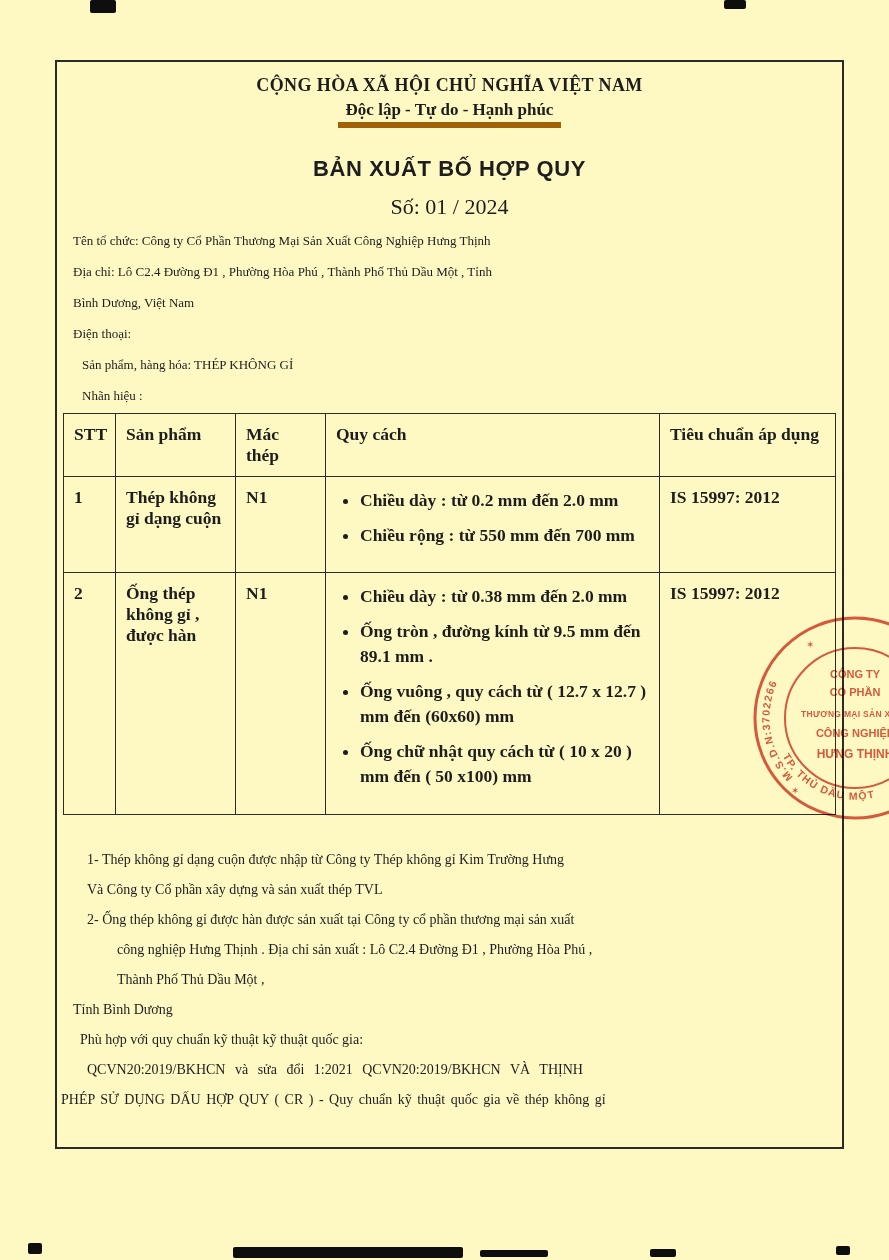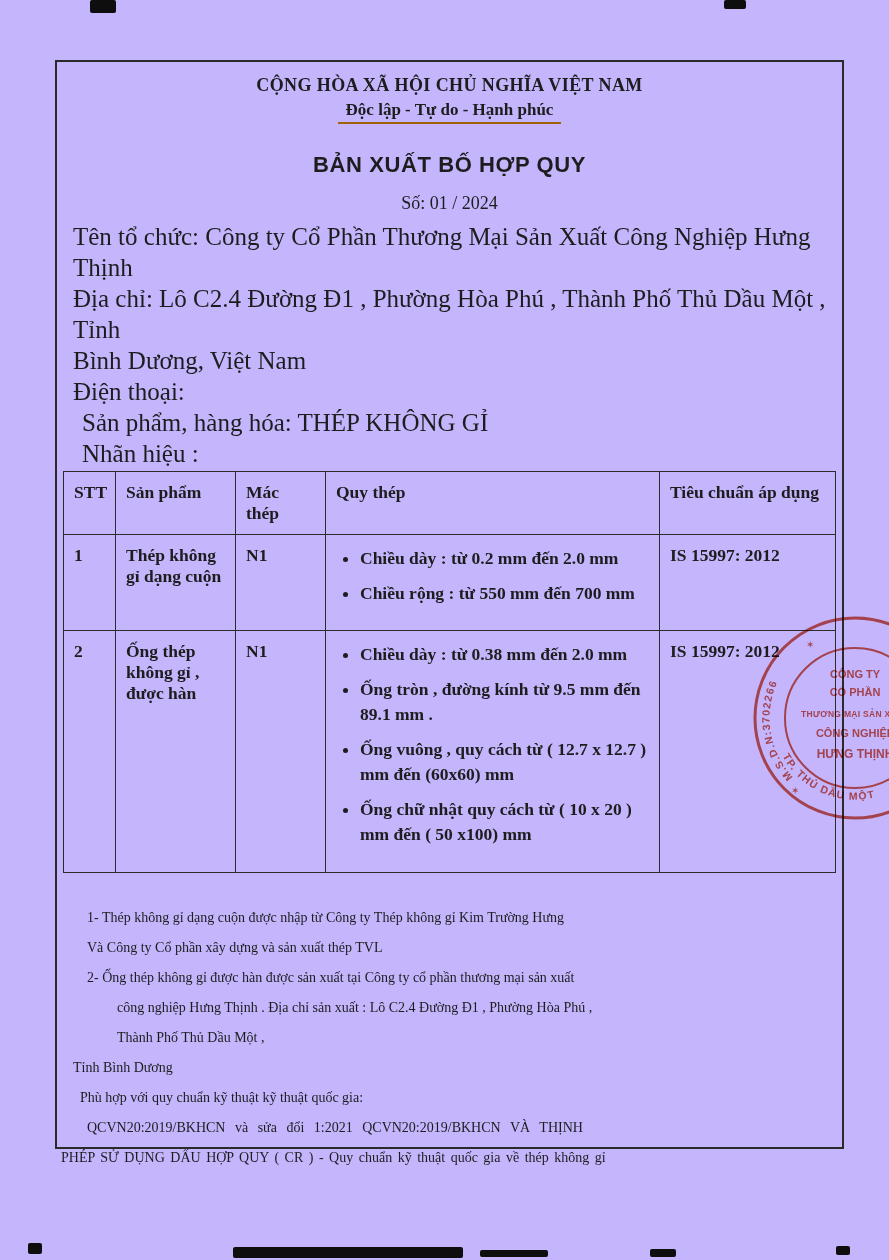--- a/index.html
+++ b/index.html
@@ -1,33 +1,33 @@
 <!DOCTYPE html>
 <html><head>
 <meta charset="utf-8">
 <style>
   * { margin:0; padding:0; box-sizing:border-box; }
   html,body { background:#e9e9e6; }
   .page {
     position:relative; width:889px; height:1260px; margin:0 auto;
-    background:#c4b5fd; overflow:hidden;
+    background:#fef9c3; overflow:hidden;
     font-family:"Liberation Serif", serif; color:#1d1d1d;
   }
   .frame {
     position:absolute; left:55px; top:60px; width:789px; height:1089px;
     border:2px solid #2a2a2a;
   }
   .content { padding:0 13px; }
   .center { text-align:center; }
   .national-title { margin-top:13px; font-weight:bold; font-size:18px; letter-spacing:.4px; }
   .motto { margin-top:4px; font-weight:bold; font-size:17px; }
-  .motto span { display:inline-block; border-bottom:2px solid #a16207; padding:0 8px 2px;text-align:center; }
+  .motto span { display:inline-block; border-bottom:6px solid #a16207; padding:0 8px 2px;text-align:center; }
   .doc-title { margin-top:28px; font-family:"Liberation Sans", sans-serif; font-size:22px; font-weight:bold; letter-spacing:.6px; }
-  .doc-number { margin-top:13px; font-size:18px; line-height:24px; }
-  .bodyline { font-size:25px; line-height:31px; margin-left:3px; }
+  .doc-number { margin-top:13px; font-size:22px; line-height:24px; }
+  .bodyline { font-size:13px; line-height:31px; margin-left:3px; }
   .first { margin-top:6px; }
   .ind { margin-left:12px; }
   .prod-value { font-weight:normal; }
 
   table.prod {
     width:calc(100% + 14px); margin:2px 0 0 -7px;
     border-collapse:collapse; font-size:17.5px; table-layout:fixed;
   }
   table.prod th, table.prod td {
     border:1.8px solid #2c2c2c; vertical-align:top;
@@ -99,21 +99,21 @@
             <col class="w-sp">
             <col class="w-mt">
             <col class="w-qc">
             <col class="w-tc">
         </colgroup>
         <thead>
           <tr class="hrow">
             <th class="ctr">STT</th>
             <th>Sản phẩm</th>
             <th>Mác thép</th>
-            <th>Quy thép</th>
+            <th>Quy cách</th>
             <th>Tiêu chuẩn áp dụng</th>
           </tr>
         </thead>
         <tbody>
           <tr class="r1">
             <td class="ctr">1</td>
             <td class="just">Thép không gỉ dạng cuộn</td>
             <td class="ctr">N1</td>
             <td>
               <ul class="specs">

